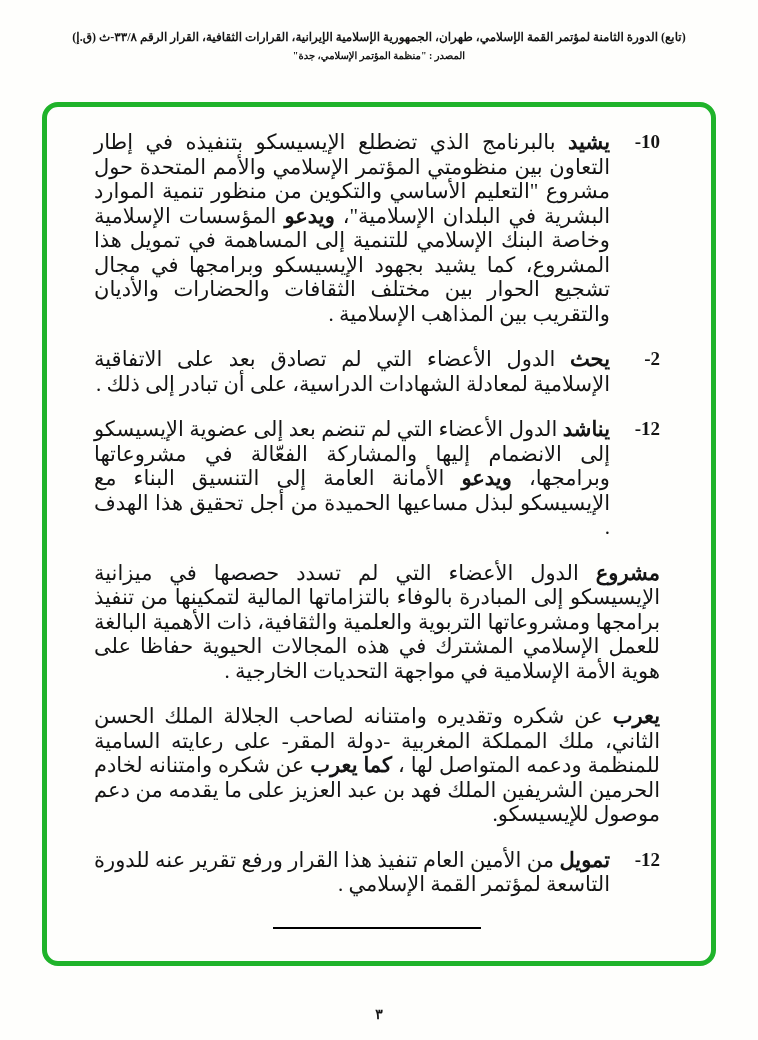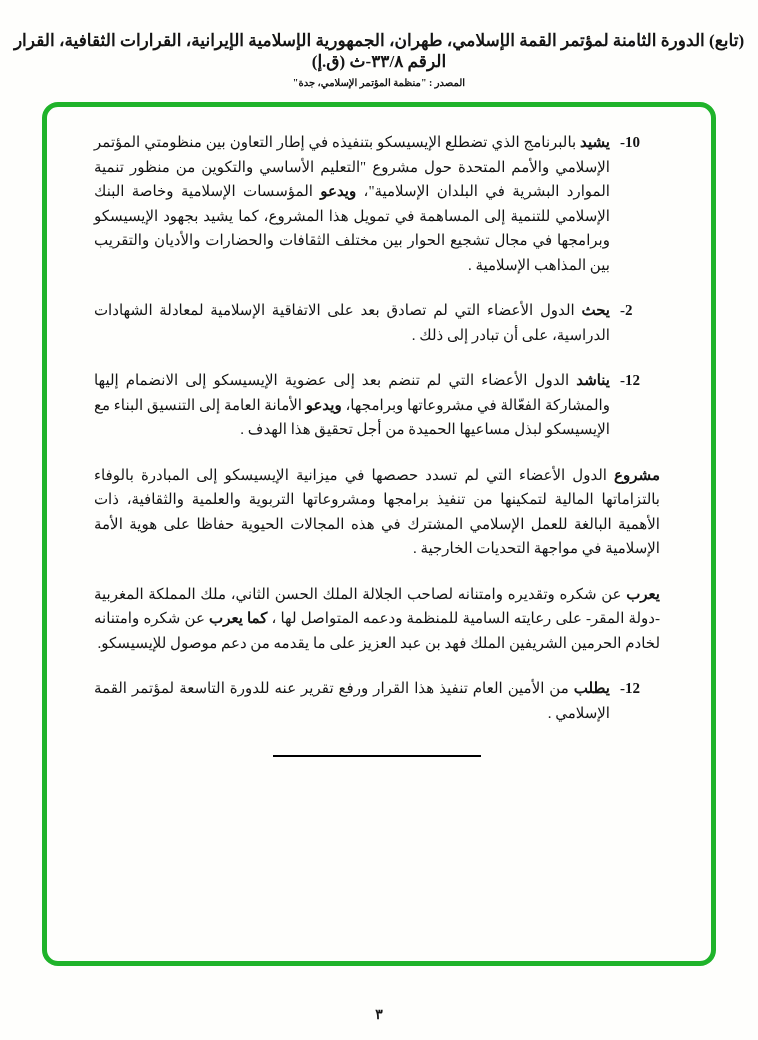--- a/index.html
+++ b/index.html
@@ -15,21 +15,21 @@
   }
   .header {
     position: absolute;
     top: 30px;
     left: 0;
     width: 100%;
     text-align: center;
     direction: rtl;
   }
   .header-line1 {
-    font-size: 17px;
+    font-size: 12px;
     font-weight: 700;
     letter-spacing: 0.1px;
   }
   .header-line2 {
     font-size: 10px;
     font-weight: 700;
     margin-top: 5px;
   }
   .frame {
     position: absolute;
@@ -50,29 +50,29 @@
   }
   .item {
     display: flex;
     gap: 10px;
     margin-bottom: 21px;
   }
   .num {
     flex: 0 0 40px;
     direction: ltr;
     unicode-bidi: isolate;
-    text-align: left;
+    text-align: right;
     font-weight: 700;
-    font-size: 15px;
+    font-size: 19px;
     line-height: 24.5px;
   }
   .txt {
     flex: 1;
     margin: 0;
-    font-size: 15px;
+    font-size: 21px;
     line-height: 24.5px;
     text-align: justify;
   }
   .txt b { font-weight: 700; }
   .divider {
     width: 208px;
     margin: 30px auto 0;
     border: 0;
     border-top: 2px solid #000;
   }
@@ -117,20 +117,20 @@
   <div class="item">
     <p class="txt"><b>مشروع</b><span> الدول الأعضاء التي لم تسدد حصصها في ميزانية الإيسيسكو إلى المبادرة بالوفاء بالتزاماتها المالية لتمكينها من تنفيذ برامجها ومشروعاتها التربوية والعلمية والثقافية، ذات الأهمية البالغة للعمل الإسلامي المشترك في هذه المجالات الحيوية حفاظا على هوية الأمة الإسلامية في مواجهة التحديات الخارجية .</span></p>
   </div>
 
   <div class="item">
     <p class="txt"><b>يعرب</b><span> عن شكره وتقديره وامتنانه لصاحب الجلالة الملك الحسن الثاني، ملك المملكة المغربية -دولة المقر- على رعايته السامية للمنظمة ودعمه المتواصل لها ، </span><b>كما يعرب</b><span> عن شكره وامتنانه لخادم الحرمين الشريفين الملك فهد بن عبد العزيز على ما يقدمه من دعم موصول للإيسيسكو.</span></p>
   </div>
 
   <div class="item">
     <span class="num">-12</span>
-    <p class="txt"><b>يطلب</b><span> من الأمين العام تنفيذ هذا القرار ورفع تقرير عنه للدورة التاسعة لمؤتمر القمة الإسلامي .</span></p>
+    <p class="txt"><b>تمويل</b><span> من الأمين العام تنفيذ هذا القرار ورفع تقرير عنه للدورة التاسعة لمؤتمر القمة الإسلامي .</span></p>
   </div>
 
   <hr class="divider">
 
 </div>
 
 <div class="pagenum">٣</div>
 
 </body></html>

